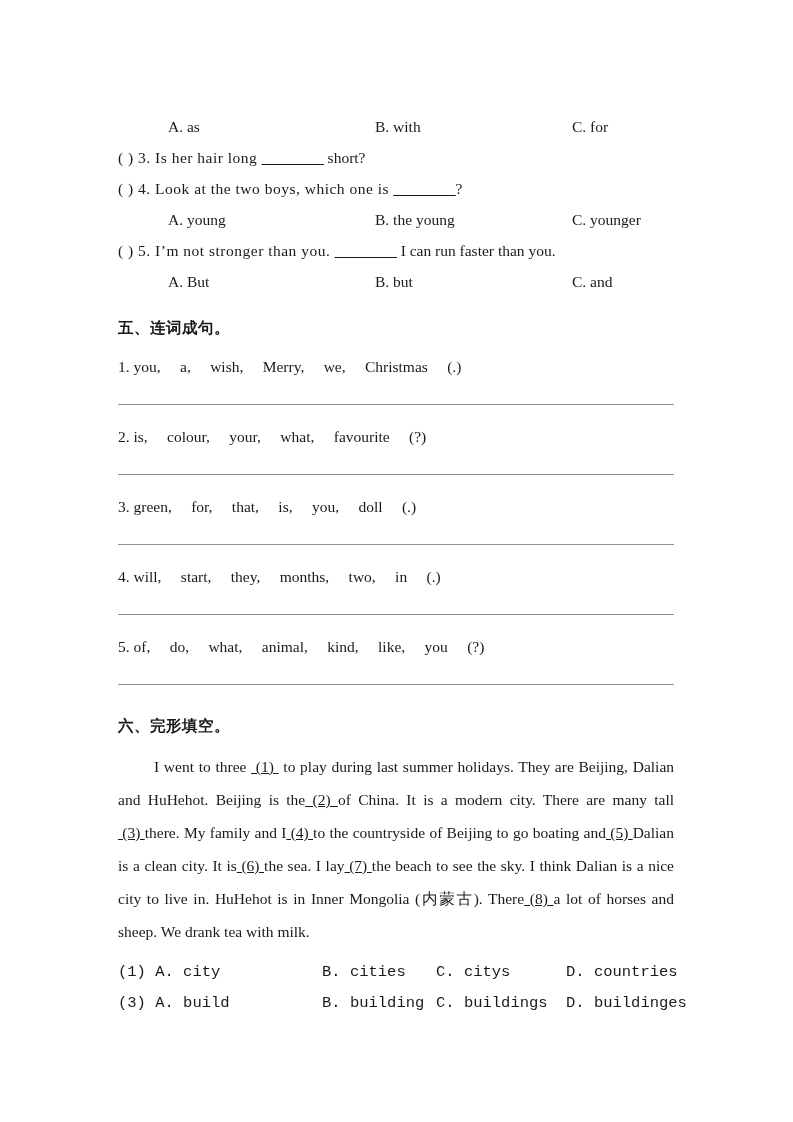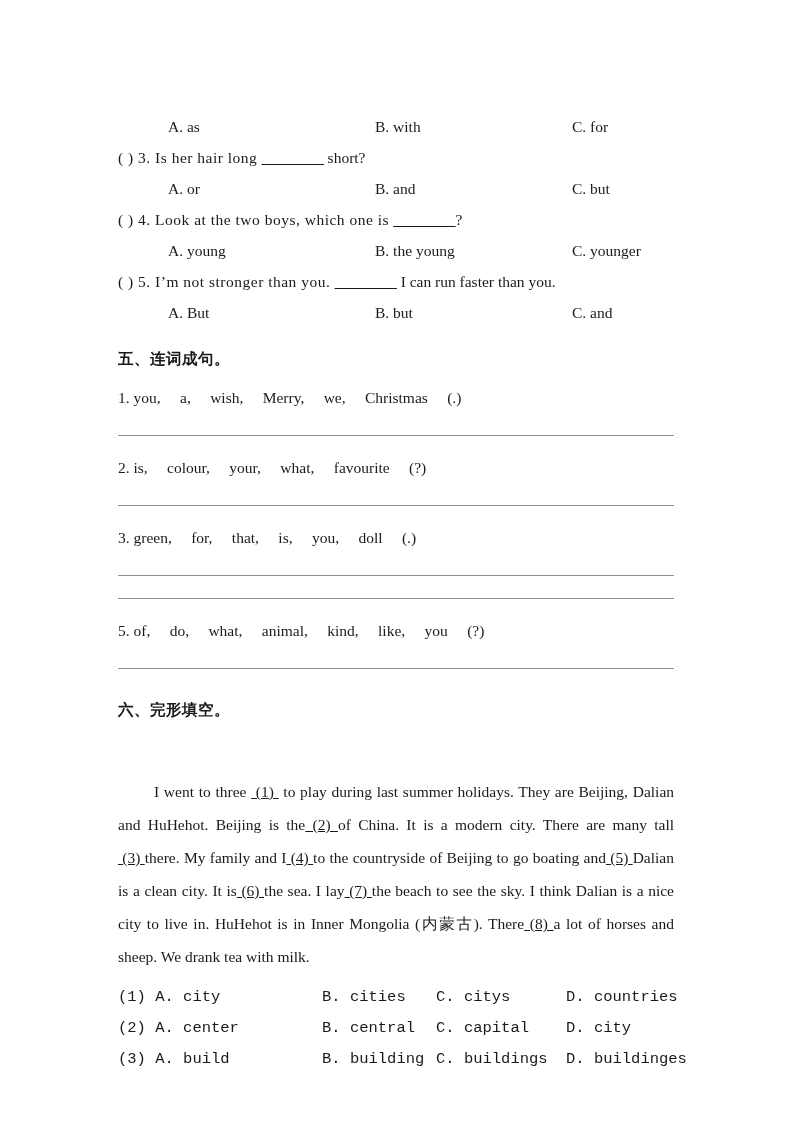--- a/index.html
+++ b/index.html
@@ -93,21 +93,20 @@
   }
 
   
   .passage {
     font-size: 15.5px;
     line-height: 33px;
     text-align: justify;
     text-align-last: left;
     text-indent: 36px;
     width: 556px;
-    margin-top: 41px;
   }
   .passage .bk {
     text-decoration: underline;
     white-space: pre;
   }
 
   
   .copt-row {
     position: relative;
     height: 31px;
@@ -131,25 +130,20 @@
 
     <div class="opt-row">
       <span class="col-a">A. as</span>
       <span class="col-b">B. with</span>
       <span class="col-c">C. for</span>
     </div>
 
     <div class="q-row">
       <span class="paren">(    ) 3. Is her hair long </span><span class="blank">________</span><span> short?</span>
     </div>
-    <div class="opt-row">
-      <span class="col-a">A. or</span>
-      <span class="col-b">B. and</span>
-      <span class="col-c">C. but</span>
-    </div>
 
     <div class="q-row">
       <span class="paren">(    ) 4. Look at the two boys, which one is </span><span class="blank">________</span><span>?</span>
     </div>
     <div class="opt-row">
       <span class="col-a">A. young</span>
       <span class="col-b">B. the young</span>
       <span class="col-c">C. younger</span>
     </div>
 
@@ -170,20 +164,21 @@
 
     <div class="wo-item">1. you,     a,     wish,     Merry,     we,     Christmas     (.)</div>
     <div class="wo-rule"></div>
 
     <div class="wo-item">2. is,     colour,     your,     what,     favourite     (?)</div>
     <div class="wo-rule"></div>
 
     <div class="wo-item">3. green,     for,     that,     is,     you,     doll     (.)</div>
     <div class="wo-rule"></div>
 
+    <div class="wo-item">4. will,     start,     they,     months,     two,     in     (.)</div>
     <div class="wo-rule"></div>
 
     <div class="wo-item">5. of,     do,     what,     animal,     kind,     like,     you     (?)</div>
     <div class="wo-rule"></div>
 
     <div class="gap-sm"></div>
 
     <div class="sec-head">六、完形填空。</div>
 
     <div class="gap-sm"></div>
@@ -192,26 +187,20 @@
 
     <div class="gap-sm"></div>
 
     <div class="copt-row">
       <span class="c1">(1) A. city</span>
       <span class="c2">B. cities</span>
       <span class="c3">C. citys</span>
       <span class="c4">D. countries</span>
     </div>
     <div class="copt-row">
-      <span class="c1">(2) A. center</span>
-      <span class="c2">B. central</span>
-      <span class="c3">C. capital</span>
-      <span class="c4">D. city</span>
-    </div>
-    <div class="copt-row">
       <span class="c1">(3) A. build</span>
       <span class="c2">B. building</span>
       <span class="c3">C. buildings</span>
       <span class="c4">D. buildinges</span>
     </div>
 
   </div>
 </div>
 
 </body></html>

